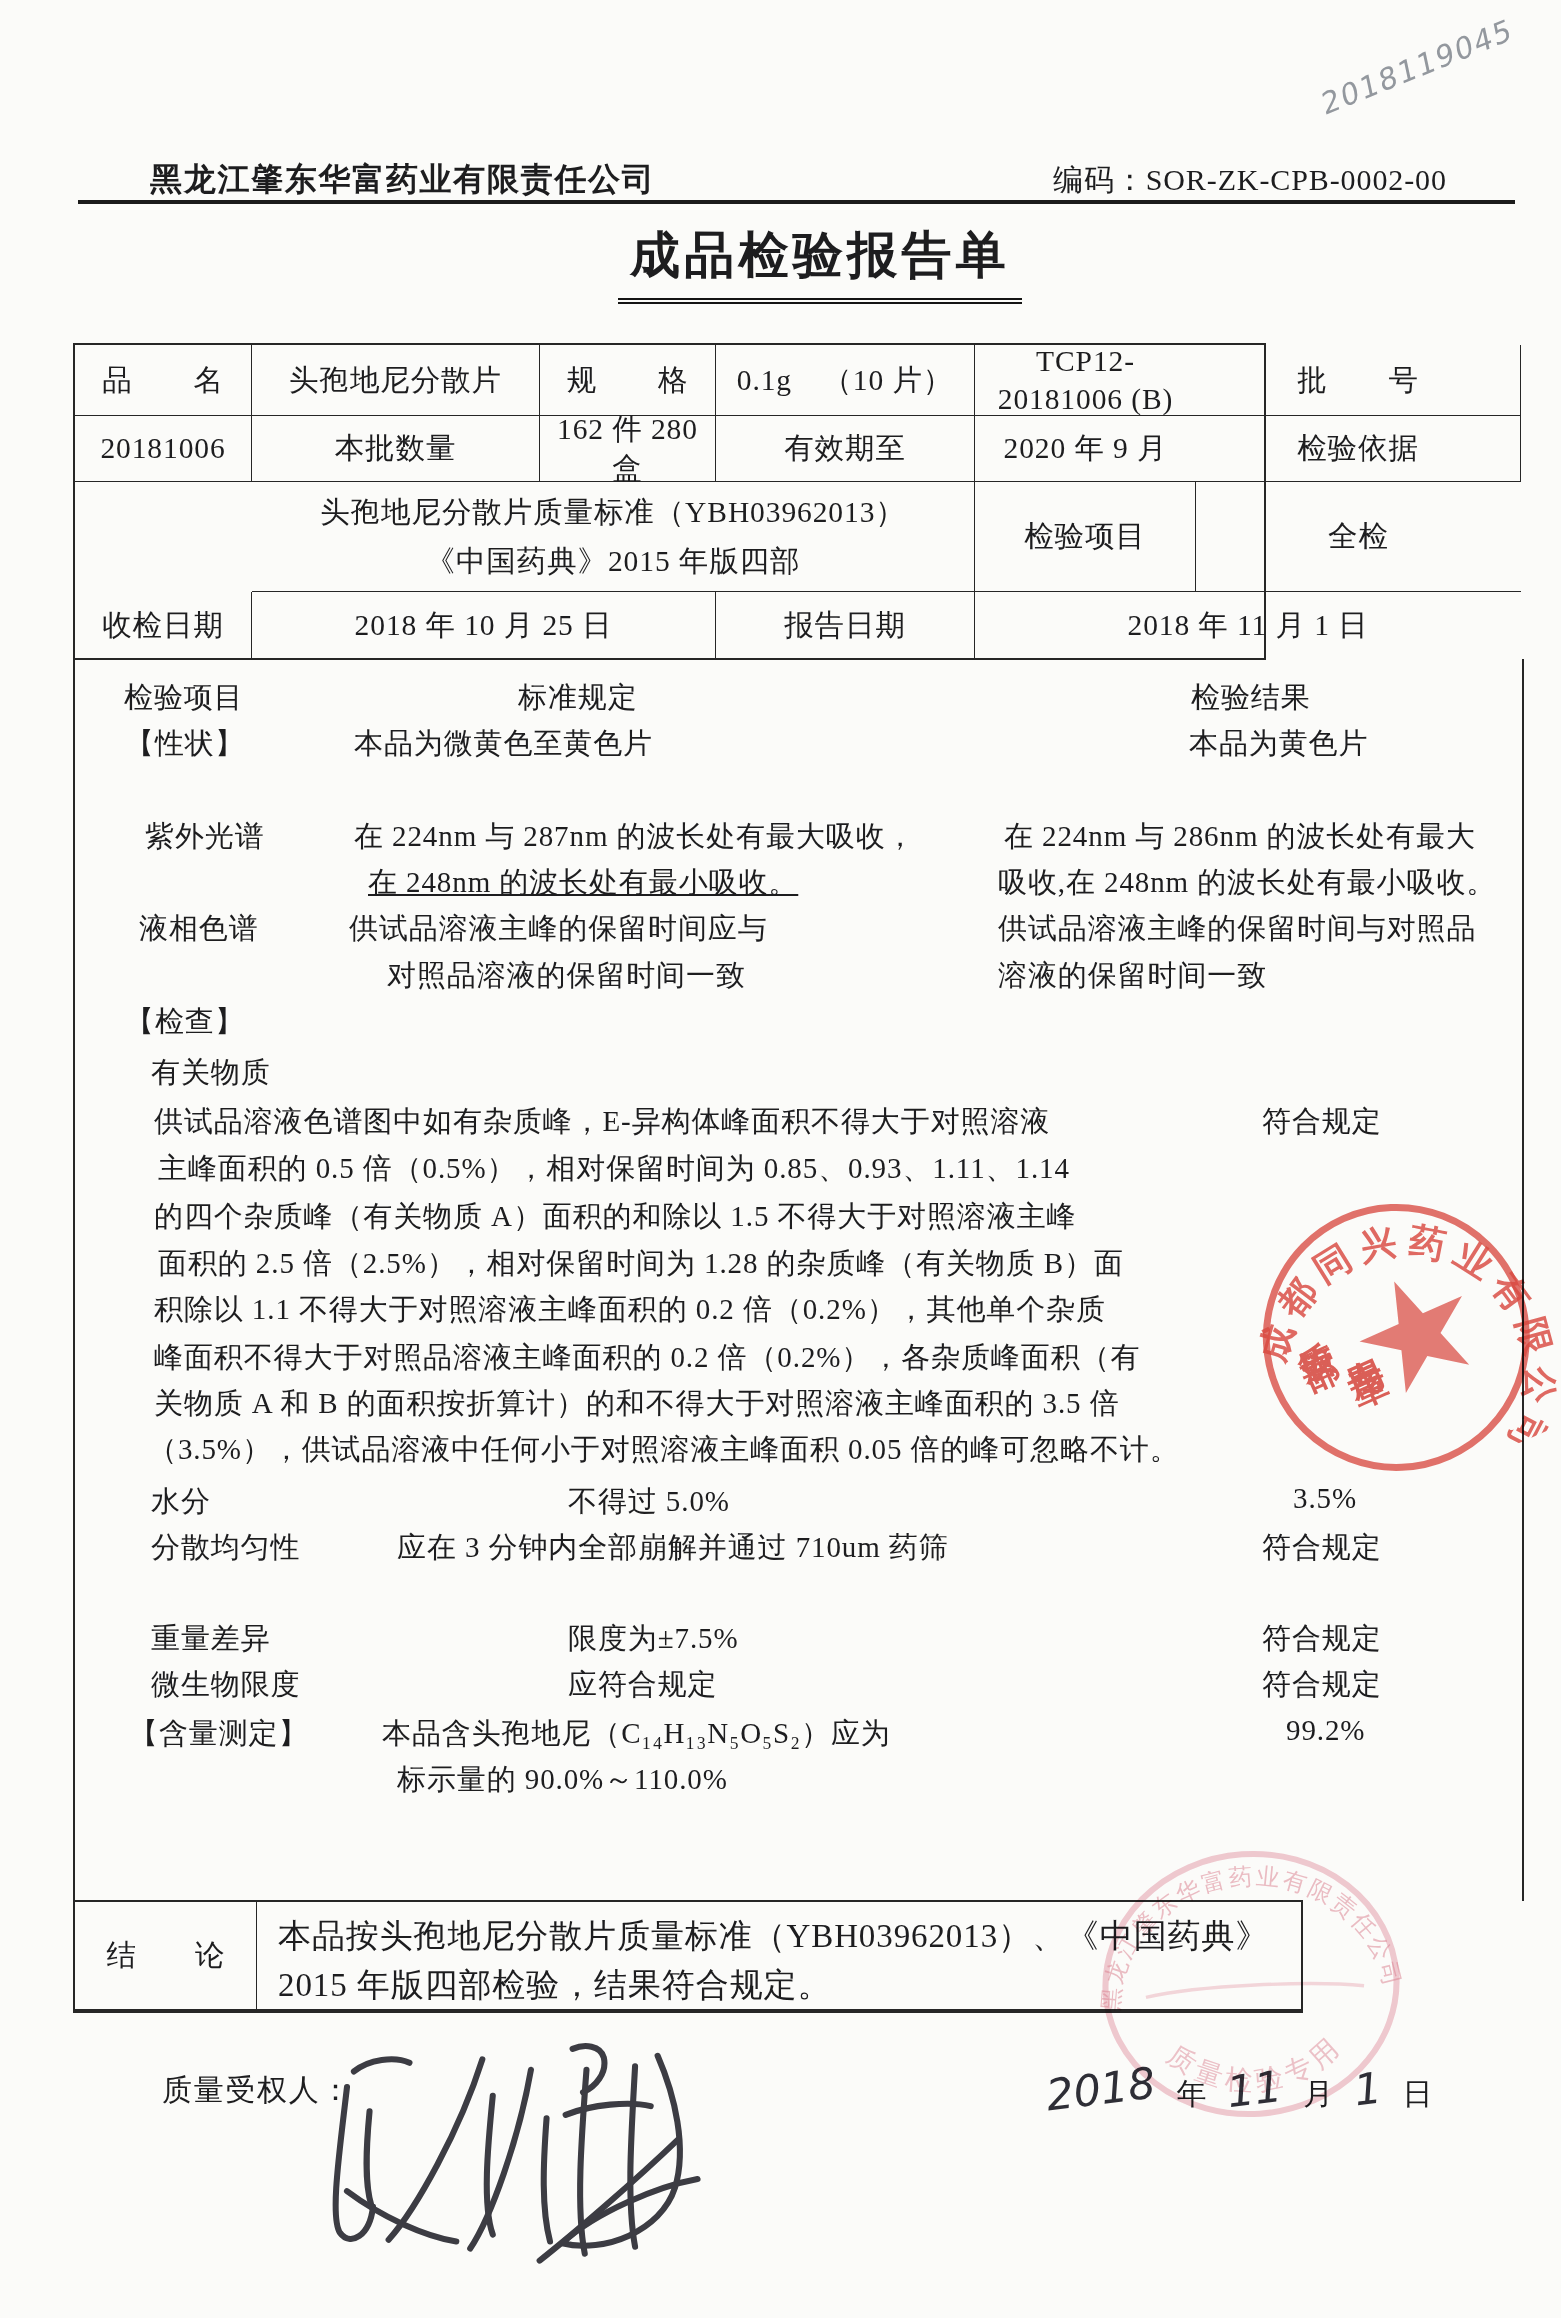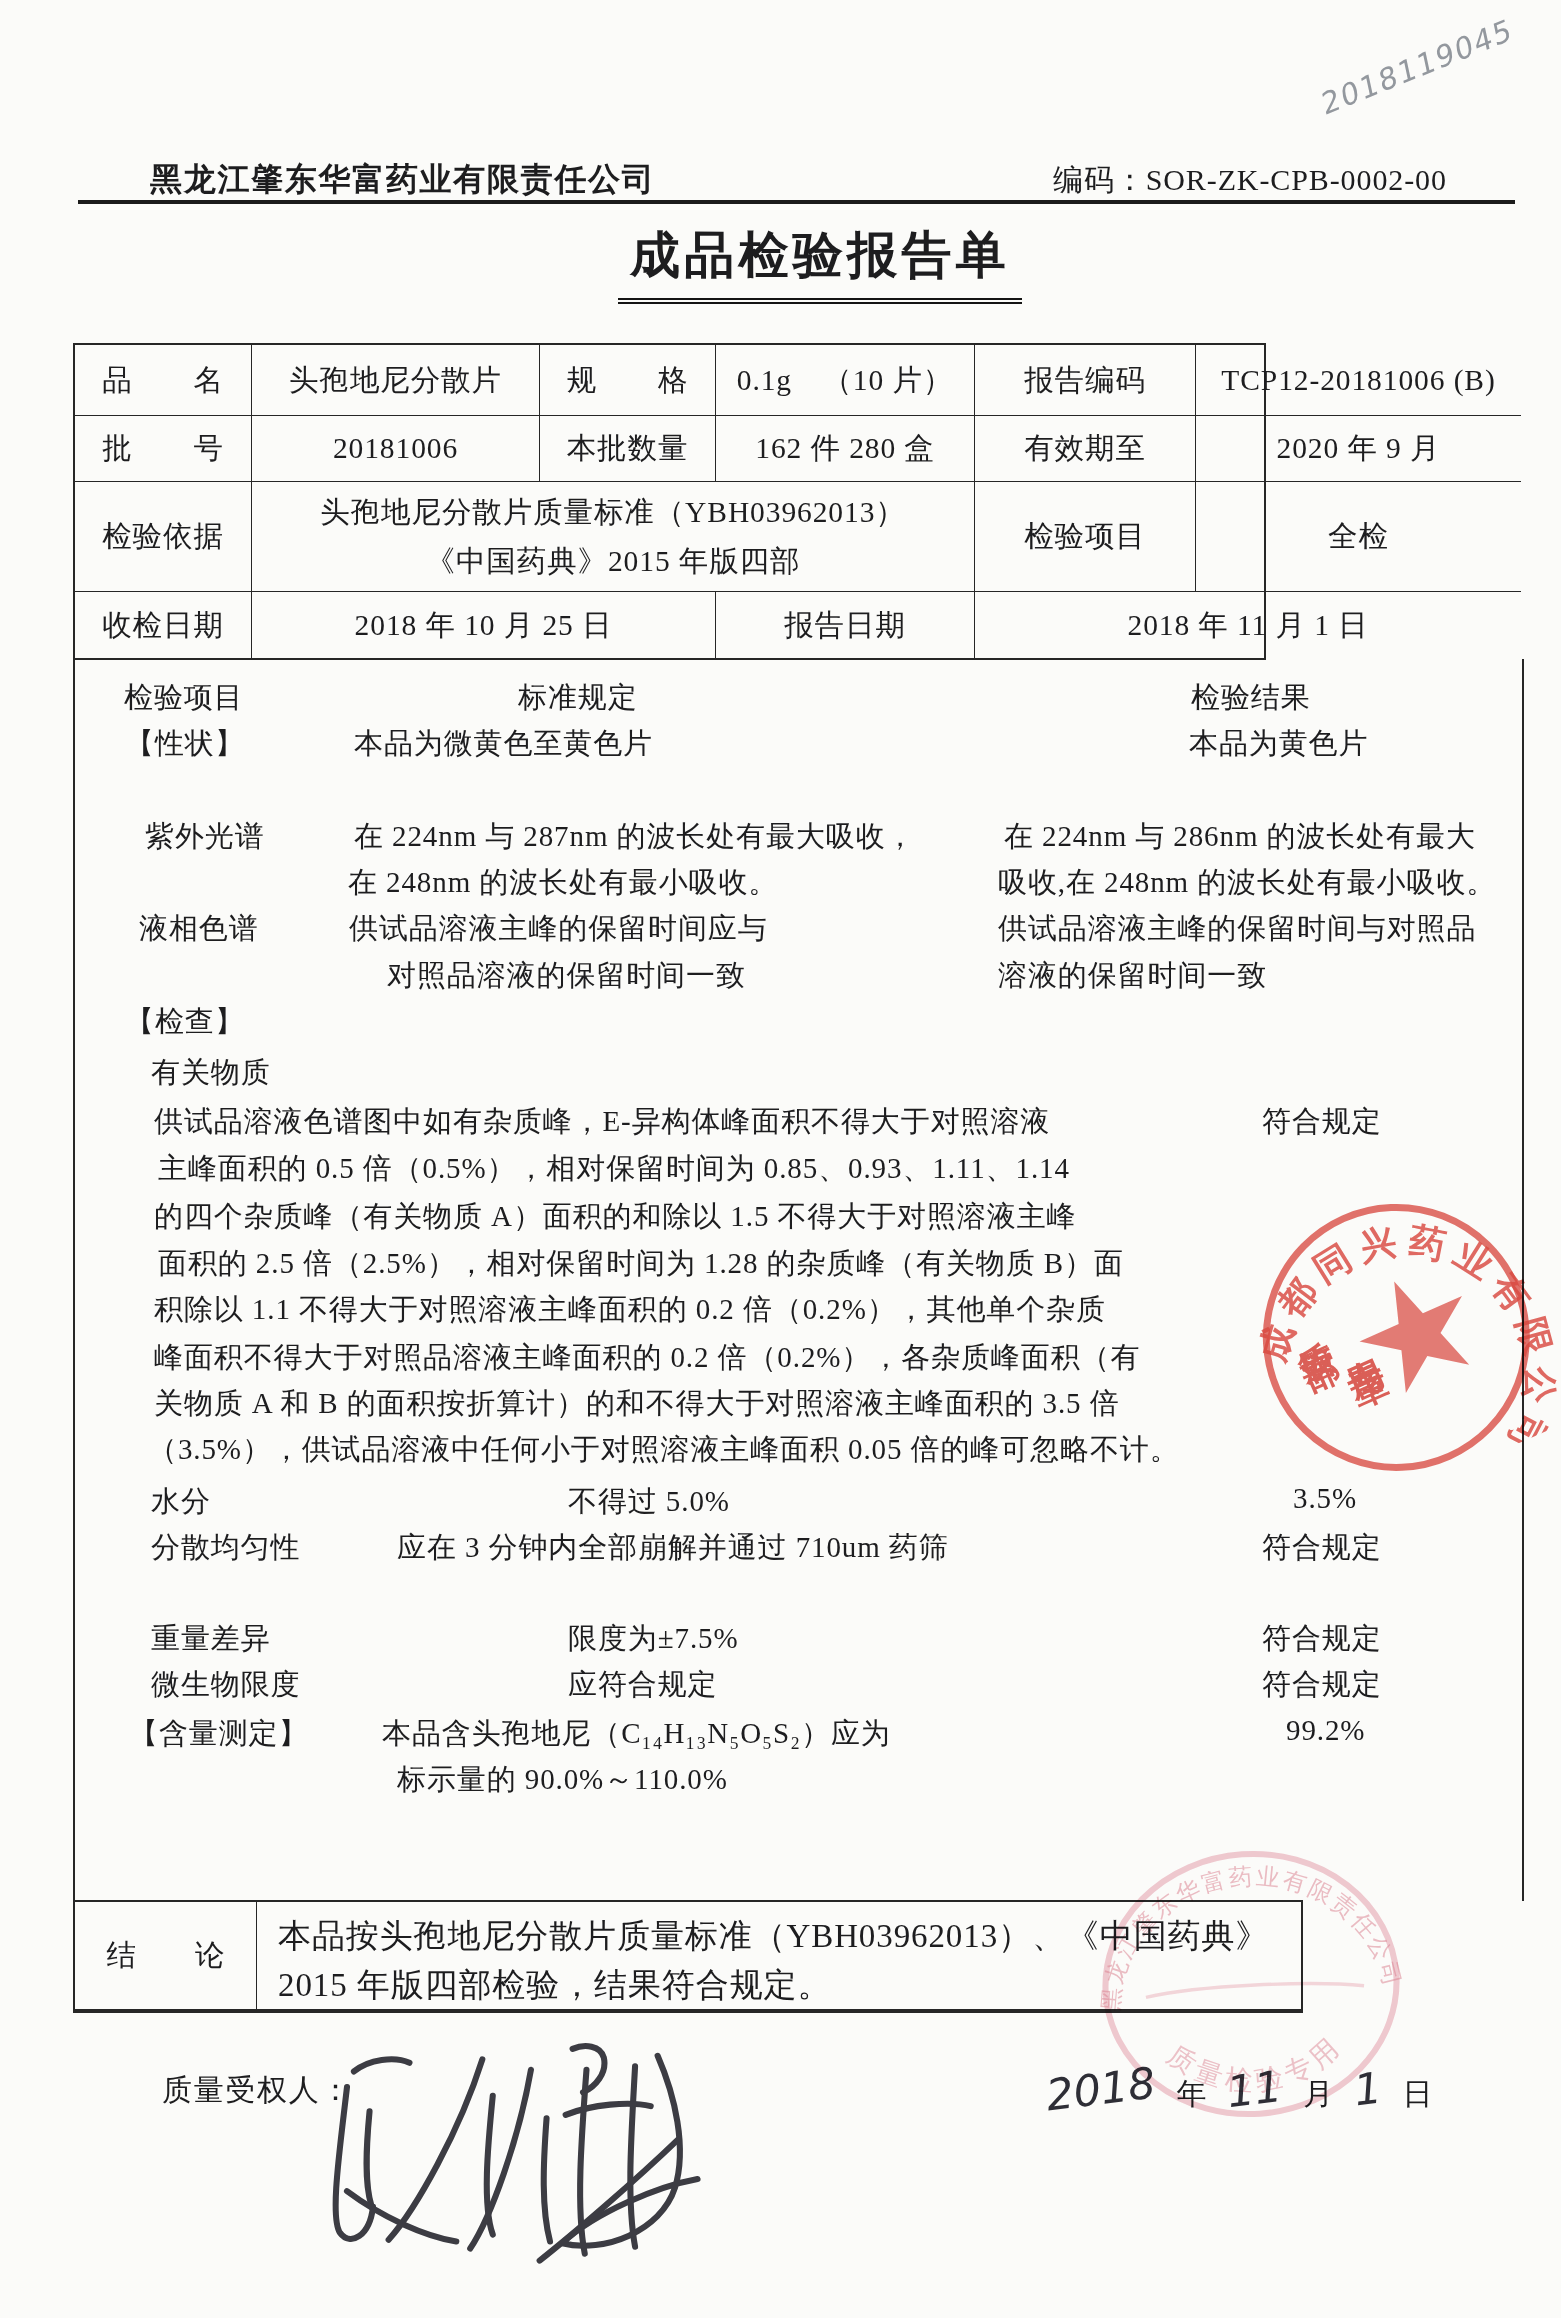--- a/index.html
+++ b/index.html
@@ -85,21 +85,20 @@
   <div class="abs head-rule"></div>
   <div class="abs title-wrap">
     <span class="title">成品检验报告单</span>
   </div>
 
   <div class="abs info">
     <div class="ic">品　　名</div>
     <div class="ic">头孢地尼分散片</div>
     <div class="ic">规　　格</div>
     <div class="ic">0.1g　（10 片）</div>
-    <div class="ic">报告编码</div>
     <div class="ic last-col">TCP12-20181006 (B)</div>
 
     <div class="ic">批　　号</div>
     <div class="ic">20181006</div>
     <div class="ic">本批数量</div>
     <div class="ic">162 件 280 盒</div>
     <div class="ic">有效期至</div>
     <div class="ic last-col">2020 年 9 月</div>
 
     <div class="ic">检验依据</div>
@@ -128,21 +127,21 @@
       <span class="seg" style="left:50px;">【性状】</span>
       <span class="seg" style="left:279px;">本品为微黄色至黄色片</span>
       <span class="seg" style="left:1114px;">本品为黄色片</span>
     </div>
     <div class="rl" style="top:158px;">
       <span class="seg" style="left:70px;">紫外光谱</span>
       <span class="seg" style="left:279px;">在 224nm 与 287nm 的波长处有最大吸收，</span>
       <span class="seg" style="left:929px;">在 224nm 与 286nm 的波长处有最大</span>
     </div>
     <div class="rl" style="top:204px;">
-      <span class="seg" style="left:273px;">在 248nm 的波长处有最小吸收。</span>
+      <span class="seg" style="left:293px;text-decoration:underline;">在 248nm 的波长处有最小吸收。</span>
       <span class="seg" style="left:923px;">吸收,在 248nm 的波长处有最小吸收。</span>
     </div>
     <div class="rl" style="top:250px;">
       <span class="seg" style="left:64px;">液相色谱</span>
       <span class="seg" style="left:274px;">供试品溶液主峰的保留时间应与</span>
       <span class="seg" style="left:923px;">供试品溶液主峰的保留时间与对照品</span>
     </div>
     <div class="rl" style="top:297px;">
       <span class="seg" style="left:312px;">对照品溶液的保留时间一致</span>
       <span class="seg" style="left:923px;">溶液的保留时间一致</span>

